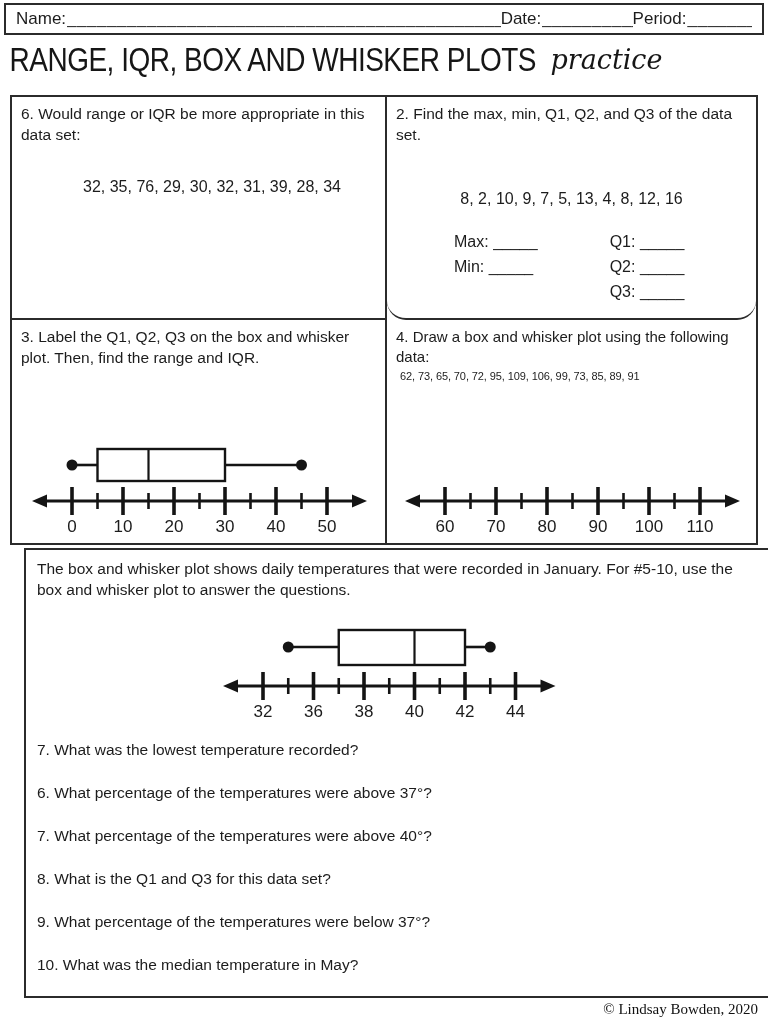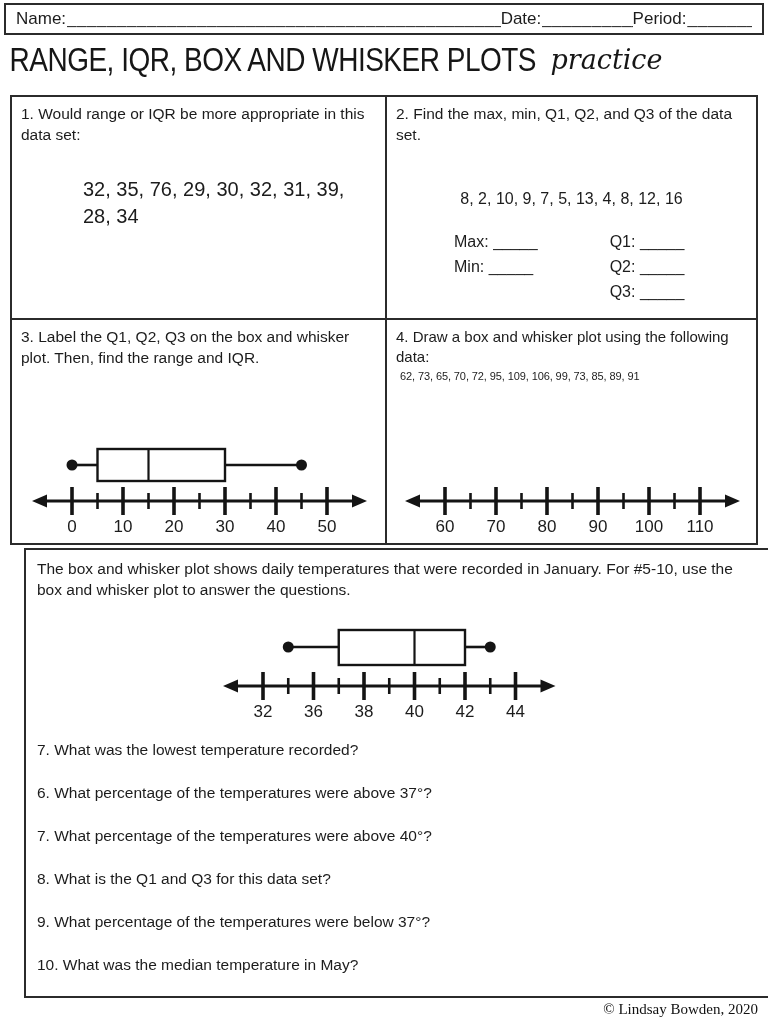--- a/index.html
+++ b/index.html
@@ -37,25 +37,25 @@
     font-size:27px; color:#161616;
   }
 
   .grid {
     position:absolute; left:10px; top:95px; width:748px; height:450px;
     border:2px solid #2b2b2b; background:#fff;
     display:grid; grid-template-columns:375px 1fr; grid-template-rows:223px 1fr;
   }
   .cell { position:relative; padding:7px 9px; font-size:15.5px; line-height:1.35; }
   .cell.c1 { border-right:2px solid #2b2b2b; border-bottom:2px solid #2b2b2b; }
-  .cell.c2 { border-bottom:2px solid #2b2b2b; }
+  .cell.c2 { border-bottom:2px solid #2b2b2b;border-radius:19px; }
   .cell.c3 { border-right:2px solid #2b2b2b; }
   .cell.c4 { font-size:15px; }
 
-  .q1-data { margin-top:30px; margin-left:62px; font-size:20px; }
+  .q1-data { margin-top:30px; margin-left:62px; font-size:16px; }
   .q2-data { margin-top:42px; text-align:center; font-size:16px; }
   .q2-blanks { display:flex; margin-top:20px; margin-left:58px; gap:72px; font-size:16px; line-height:25px; }
   .q4-data { margin-top:1px; margin-left:4px; font-size:11px; white-space:nowrap; letter-spacing:-0.1px; }
 
   .plot-q3 { position:absolute; left:5px; bottom:2px; }
   .plot-q4 { position:absolute; left:12px; bottom:2px; }
 
   .bottom-box {
     position:absolute; left:24px; top:548px; width:748px; height:450px;
     border:2px solid #2b2b2b; background:#fff;
@@ -84,21 +84,21 @@
 </div>
 
 <div class="title-wrap">
   <span class="title-main">RANGE, IQR, BOX AND WHISKER PLOTS</span>
   <span class="title-script">practice</span>
 </div>
 
 <div class="grid">
 
   <div class="cell c1">
-    <div>1. Would range or IQR be more appropriate in this data set:</div>
+    <div>6. Would range or IQR be more appropriate in this data set:</div>
     <div class="q1-data">32, 35, 76, 29, 30, 32, 31, 39, 28, 34</div>
   </div>
 
   <div class="cell c2">
     <div>2. Find the max, min, Q1, Q2, and Q3 of the data set.</div>
     <div class="q2-data">8, 2, 10, 9, 7, 5, 13, 4, 8, 12, 16</div>
     <div class="q2-blanks">
       <div>
         <div><span>Max:</span> <span class="blank-u">_____</span></div>
         <div><span>Min:</span> <span class="blank-u">_____</span></div>

